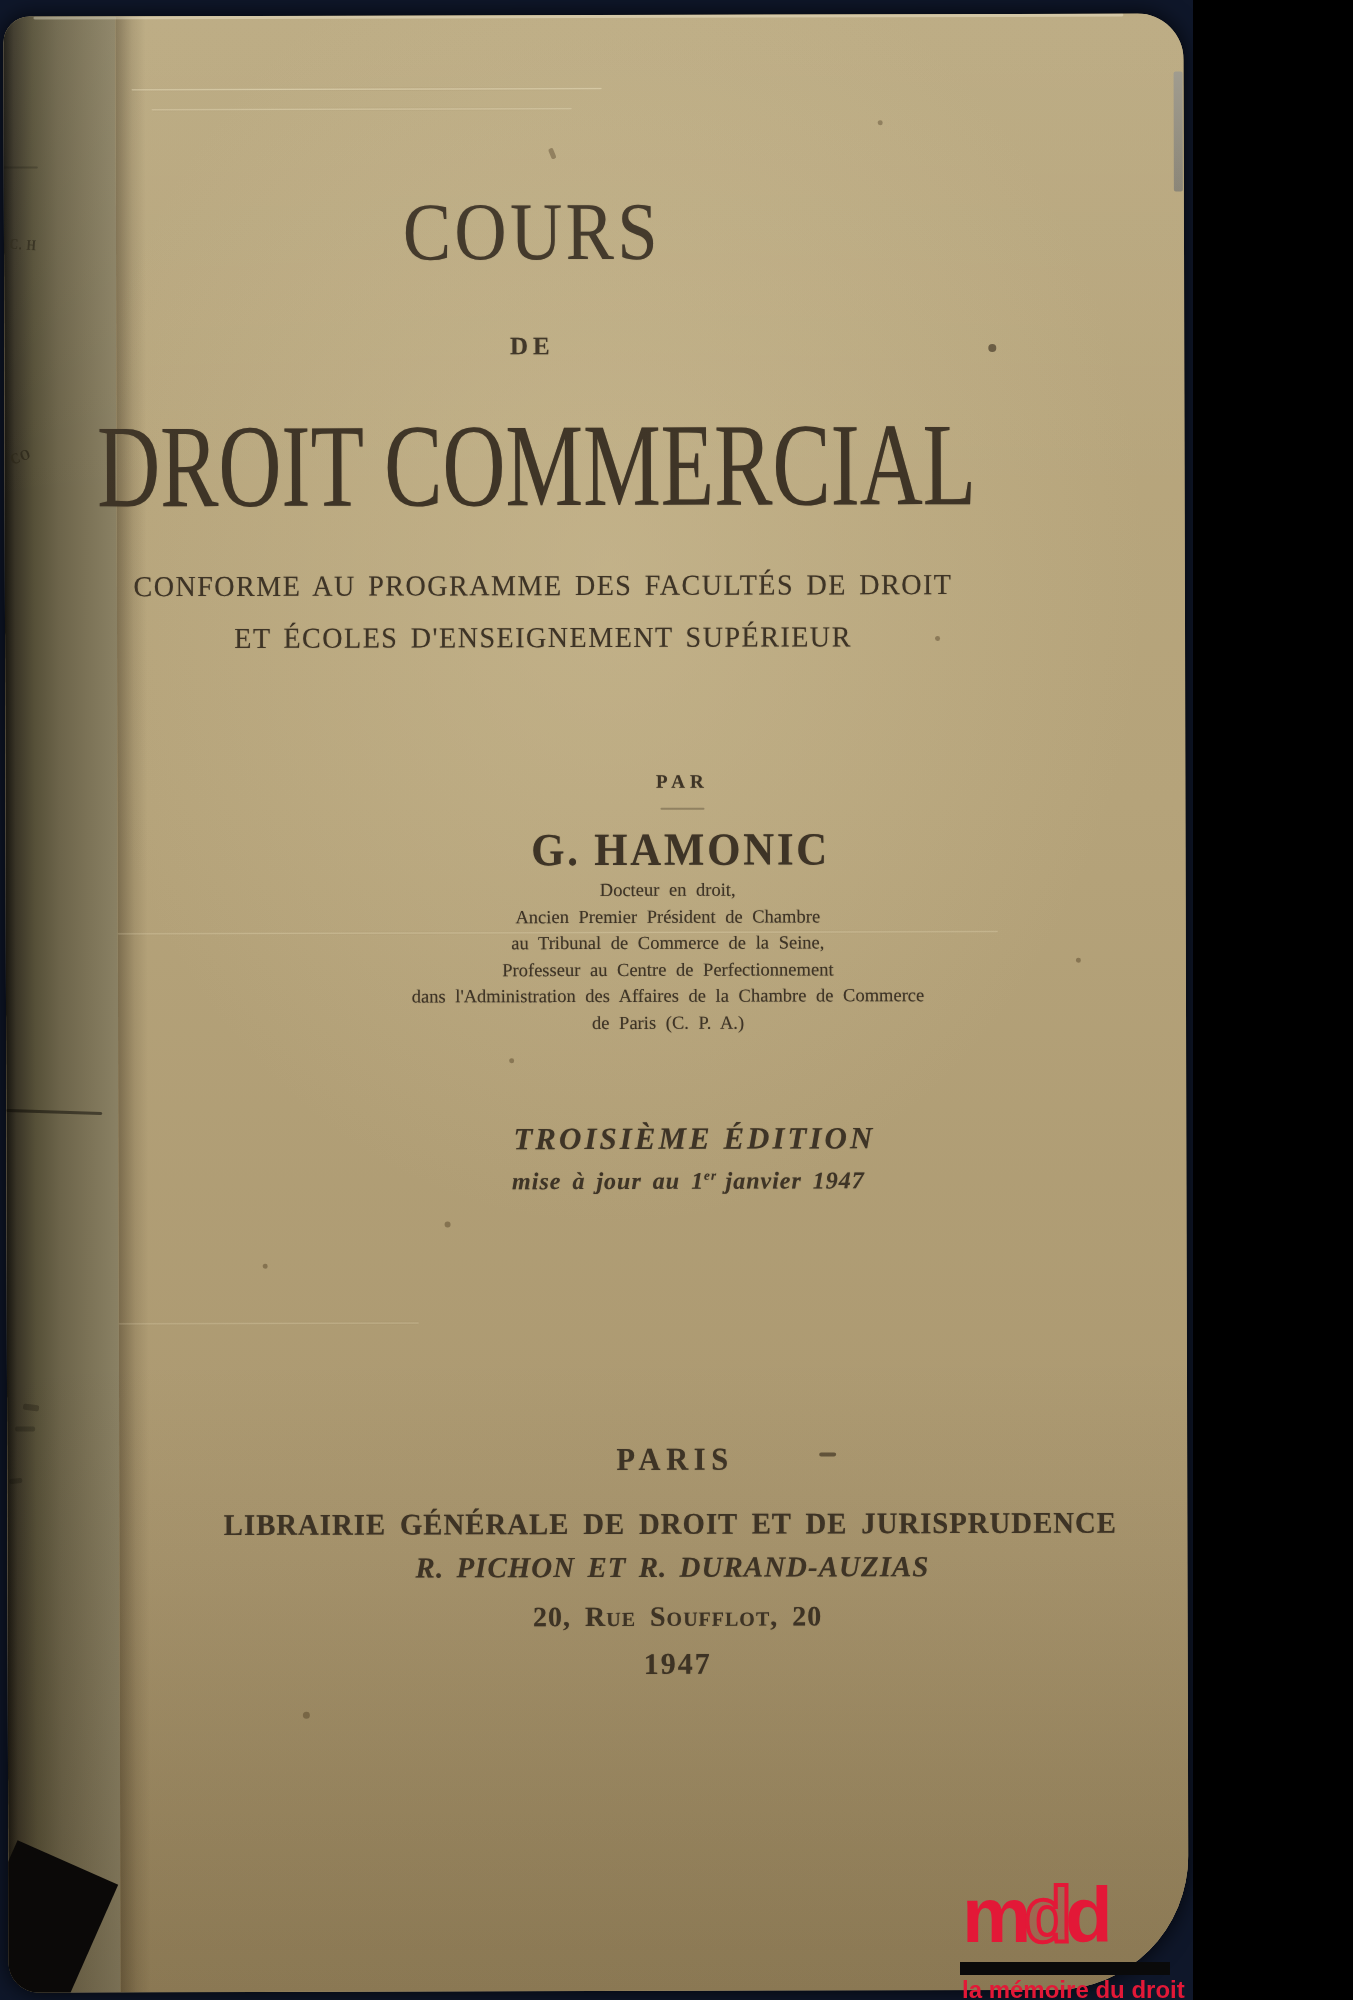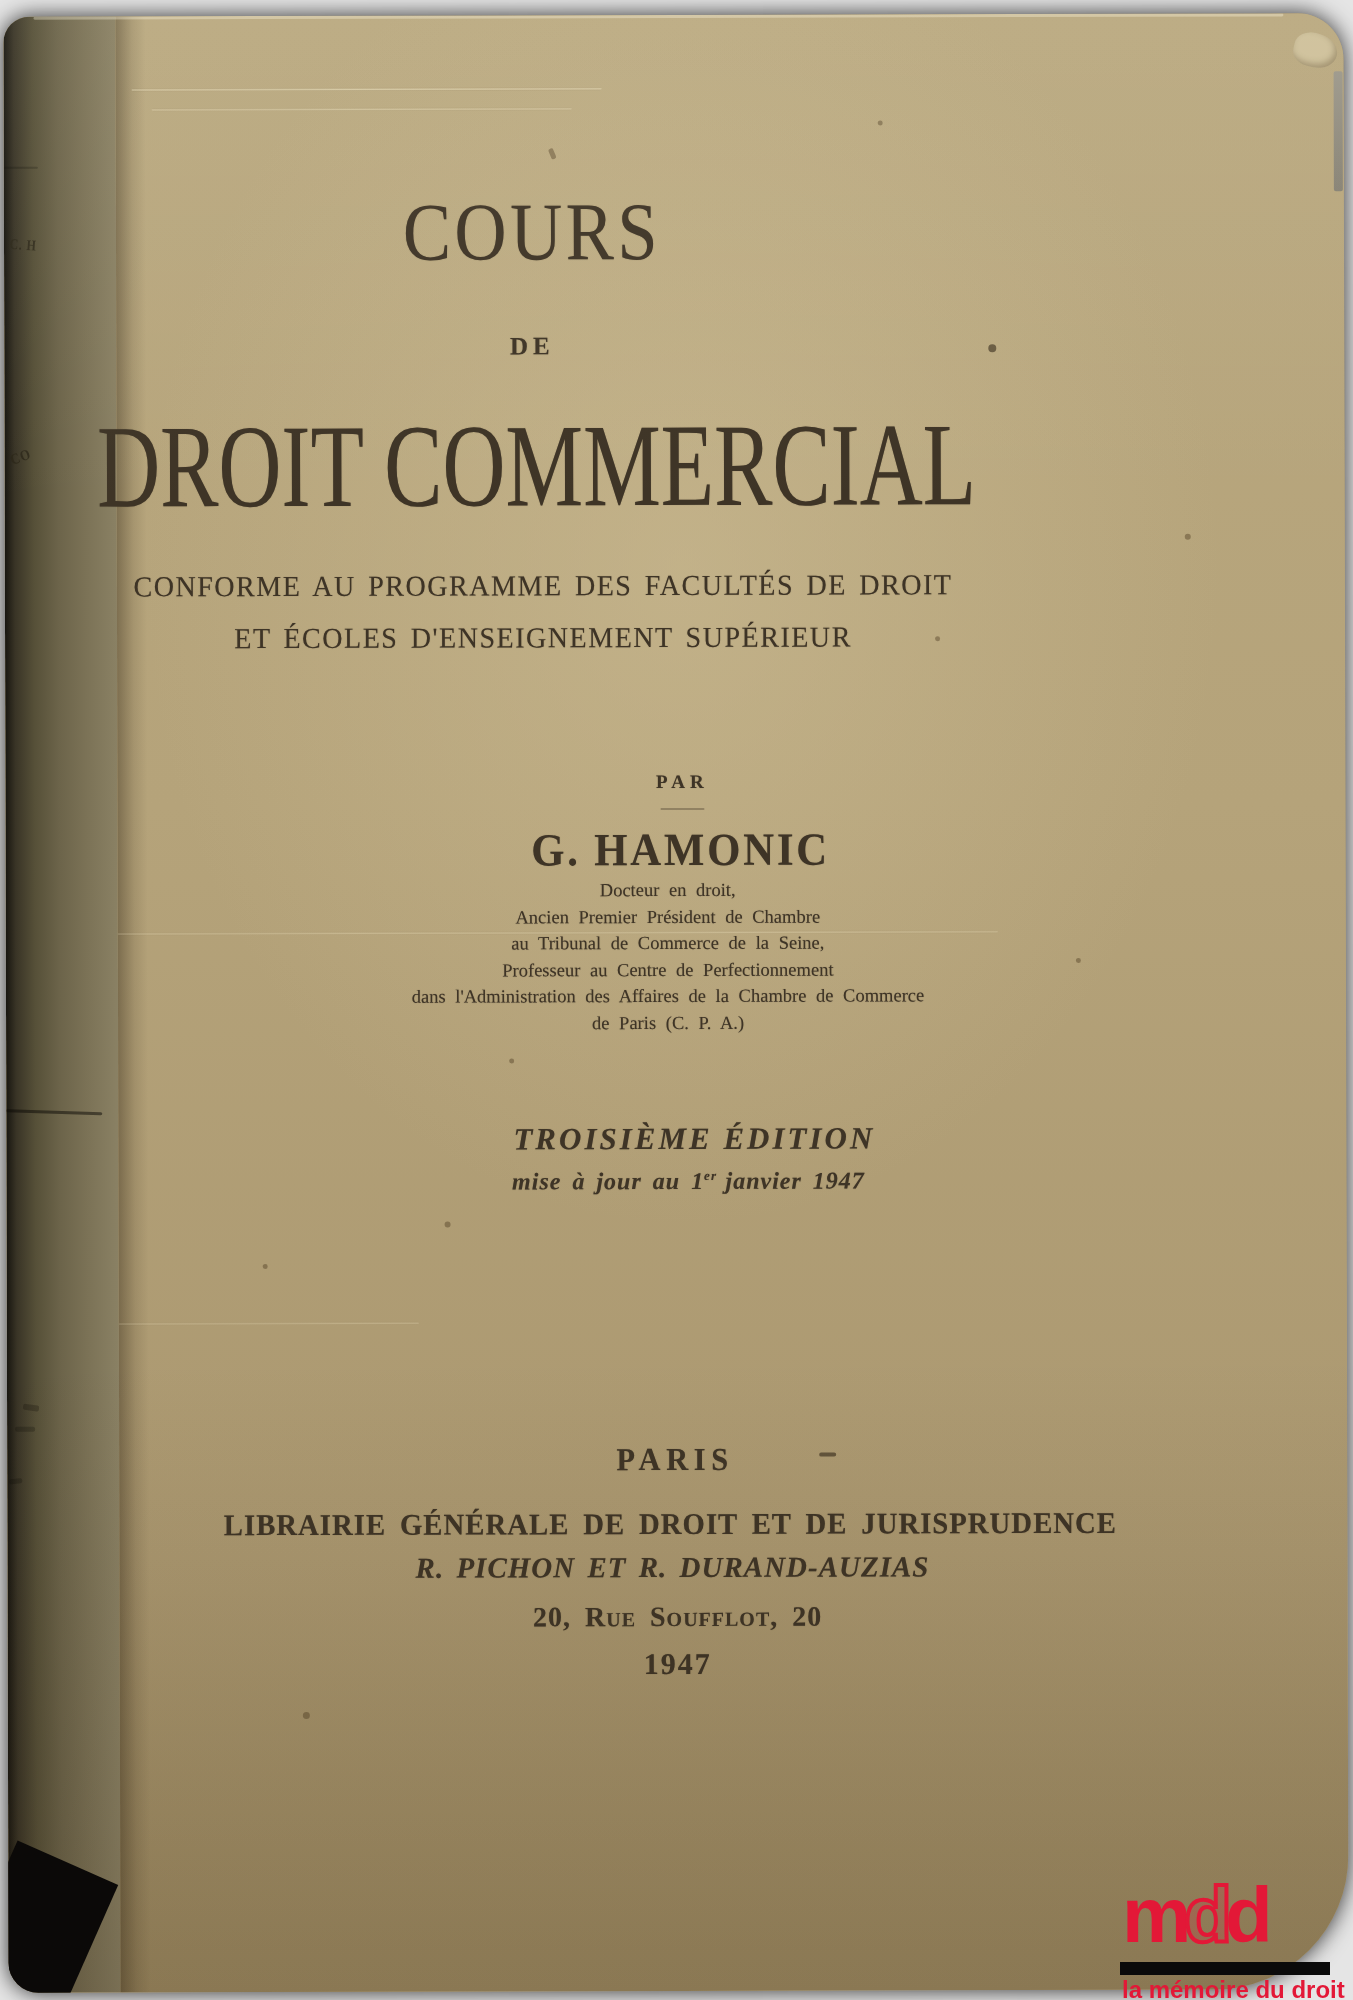--- a/index.html
+++ b/index.html
@@ -1,18 +1,18 @@
 <!DOCTYPE html>
 <html><head>
 <meta charset="utf-8">
 <style>
   html,body{margin:0;padding:0;background:#000;}
   .stage{
-    position:relative;width:1353px;height:2000px;overflow:hidden;
-    background:#e5e5e5;
+    position:relative;width:1193px;height:2000px;overflow:hidden;
+    background:#0f172a;
     font-family:"Liberation Serif", serif;
   }
   
   .book{
     position:absolute;left:6px;top:15px;right:7px;bottom:9px;
     background:#b2a078;
     border-radius:26px 46px 134px 30px;
     overflow:hidden;
     transform:rotate(-0.15deg);
     box-shadow:0 0 22px rgba(0,0,0,0.8);

